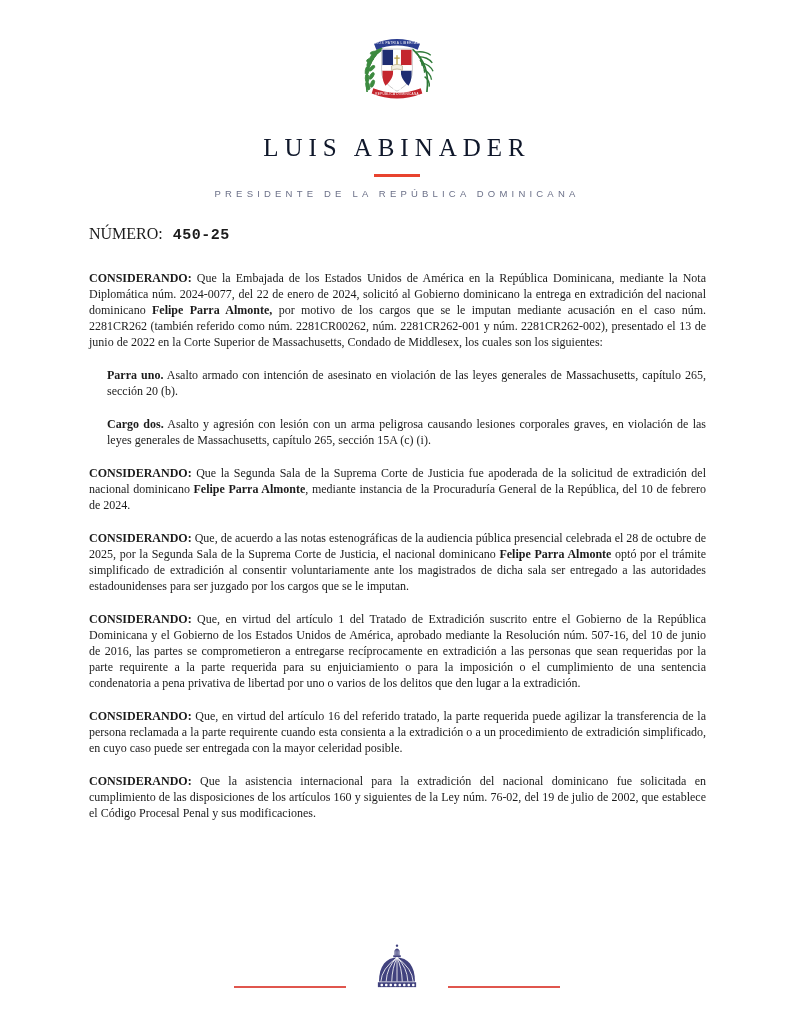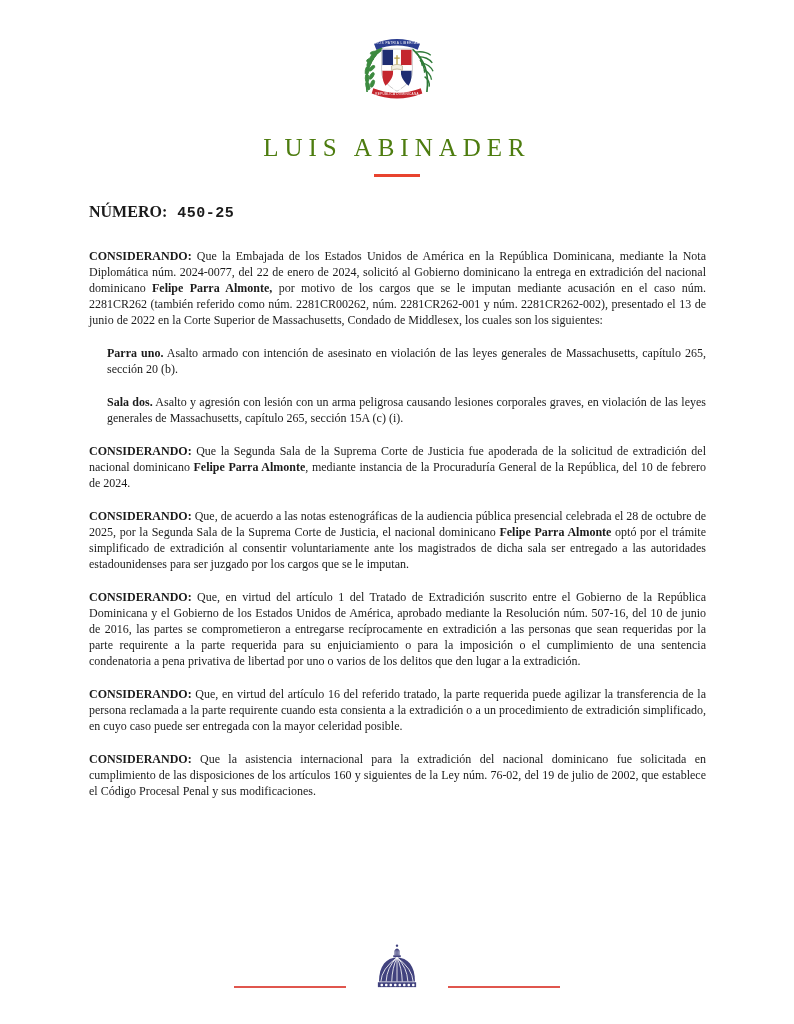--- a/index.html
+++ b/index.html
@@ -14,21 +14,21 @@
     box-sizing:border-box;
   }
   
   .header{ padding-top:32px; text-align:center; }
   .coat{ display:inline-block; }
   .pres-name{
     margin-top:24px;
     font-family:"Liberation Serif", serif;
     font-size:25px;
     letter-spacing:6px;
-    color:#4d7c0f;
+    color:#0f172a;
     font-weight:normal;
   }
   .red-rule{
     width:46px;height:3px;
     background:#e8432f;
     margin:12px auto 0 auto;
   }
   .pres-title{
     margin-top:11px;
     font-family:"Liberation Sans", sans-serif;
@@ -38,21 +38,21 @@
   }
   
   .doc-body{
     margin:26px 88px 0 89px;
   }
   .number-line{
     font-size:16px;
     margin-bottom:26px;
   }
   .number-label{
-    font-weight:bold;
+    font-weight:normal;
     font-family:"Liberation Serif", serif;
   }
   .number-value{
     font-family:"Liberation Mono", monospace;
     font-weight:bold;
     font-size:15px;
     margin-left:10px;
     letter-spacing:0.5px;
   }
   .para{
@@ -134,30 +134,31 @@
         </g>
 
         <g>
           <path d="M27,80 Q60,93 93,80 L91,73 Q60,85 29,73 Z" fill="#c4262e"></path>
           <text x="60" y="82.5" text-anchor="middle" font-size="4" letter-spacing="0.4" fill="#ffffff" font-family="Liberation Sans, sans-serif">REPÚBLICA DOMINICANA</text>
         </g>
       </svg>
     </span>
     <div class="pres-name">LUIS ABINADER</div>
     <div class="red-rule"></div>
+    <div class="pres-title">PRESIDENTE DE LA REPÚBLICA DOMINICANA</div>
   </div>
 
   <div class="doc-body">
     <div class="number-line">
       <span class="number-label">NÚMERO:</span><span class="number-value">450-25</span>
     </div>
     <div>
         <p class="para"><span class="b">CONSIDERANDO: </span><span>Que la Embajada de los Estados Unidos de América en la República Dominicana, mediante la Nota Diplomática núm. 2024-0077, del 22 de enero de 2024, solicitó al Gobierno dominicano la entrega en extradición del nacional dominicano </span><span class="b">Felipe Parra Almonte,</span><span> por motivo de los cargos que se le imputan mediante acusación en el caso núm. 2281CR262 (también referido como núm. 2281CR00262, núm. 2281CR262-001 y núm. 2281CR262-002), presentado el 13 de junio de 2022 en la Corte Superior de Massachusetts, Condado de Middlesex, los cuales son los siguientes:</span></p>
         <p class="para indent"><span class="b">Parra uno.</span><span> Asalto armado con intención de asesinato en violación de las leyes generales de Massachusetts, capítulo 265, sección 20 (b).</span></p>
-        <p class="para indent"><span class="b">Sala dos.</span><span> Asalto y agresión con lesión con un arma peligrosa causando lesiones corporales graves, en violación de las leyes generales de Massachusetts, capítulo 265, sección 15A (c) (i).</span></p>
+        <p class="para indent"><span class="b">Cargo dos.</span><span> Asalto y agresión con lesión con un arma peligrosa causando lesiones corporales graves, en violación de las leyes generales de Massachusetts, capítulo 265, sección 15A (c) (i).</span></p>
         <p class="para"><span class="b">CONSIDERANDO: </span><span>Que la Segunda Sala de la Suprema Corte de Justicia fue apoderada de la solicitud de extradición del nacional dominicano </span><span class="b">Felipe Parra Almonte</span><span>, mediante instancia de la Procuraduría General de la República, del 10 de febrero de 2024.</span></p>
         <p class="para"><span class="b">CONSIDERANDO: </span><span>Que, de acuerdo a las notas estenográficas de la audiencia pública presencial celebrada el 28 de octubre de 2025, por la Segunda Sala de la Suprema Corte de Justicia, el nacional dominicano </span><span class="b">Felipe Parra Almonte</span><span> optó por el trámite simplificado de extradición al consentir voluntariamente ante los magistrados de dicha sala ser entregado a las autoridades estadounidenses para ser juzgado por los cargos que se le imputan.</span></p>
         <p class="para"><span class="b">CONSIDERANDO: </span><span>Que, en virtud del artículo 1 del Tratado de Extradición suscrito entre el Gobierno de la República Dominicana y el Gobierno de los Estados Unidos de América, aprobado mediante la Resolución núm. 507-16, del 10 de junio de 2016, las partes se comprometieron a entregarse recíprocamente en extradición a las personas que sean requeridas por la parte requirente a la parte requerida para su enjuiciamiento o para la imposición o el cumplimiento de una sentencia condenatoria a pena privativa de libertad por uno o varios de los delitos que den lugar a la extradición.</span></p>
         <p class="para"><span class="b">CONSIDERANDO: </span><span>Que, en virtud del artículo 16 del referido tratado, la parte requerida puede agilizar la transferencia de la persona reclamada a la parte requirente cuando esta consienta a la extradición o a un procedimiento de extradición simplificado, en cuyo caso puede ser entregada con la mayor celeridad posible.</span></p>
         <p class="para"><span class="b">CONSIDERANDO: </span><span>Que la asistencia internacional para la extradición del nacional dominicano fue solicitada en cumplimiento de las disposiciones de los artículos 160 y siguientes de la Ley núm. 76-02, del 19 de julio de 2002, que establece el Código Procesal Penal y sus modificaciones.</span></p>
       </div>
   </div>
 
   <div class="footer">
     <div class="foot-line left"></div>

